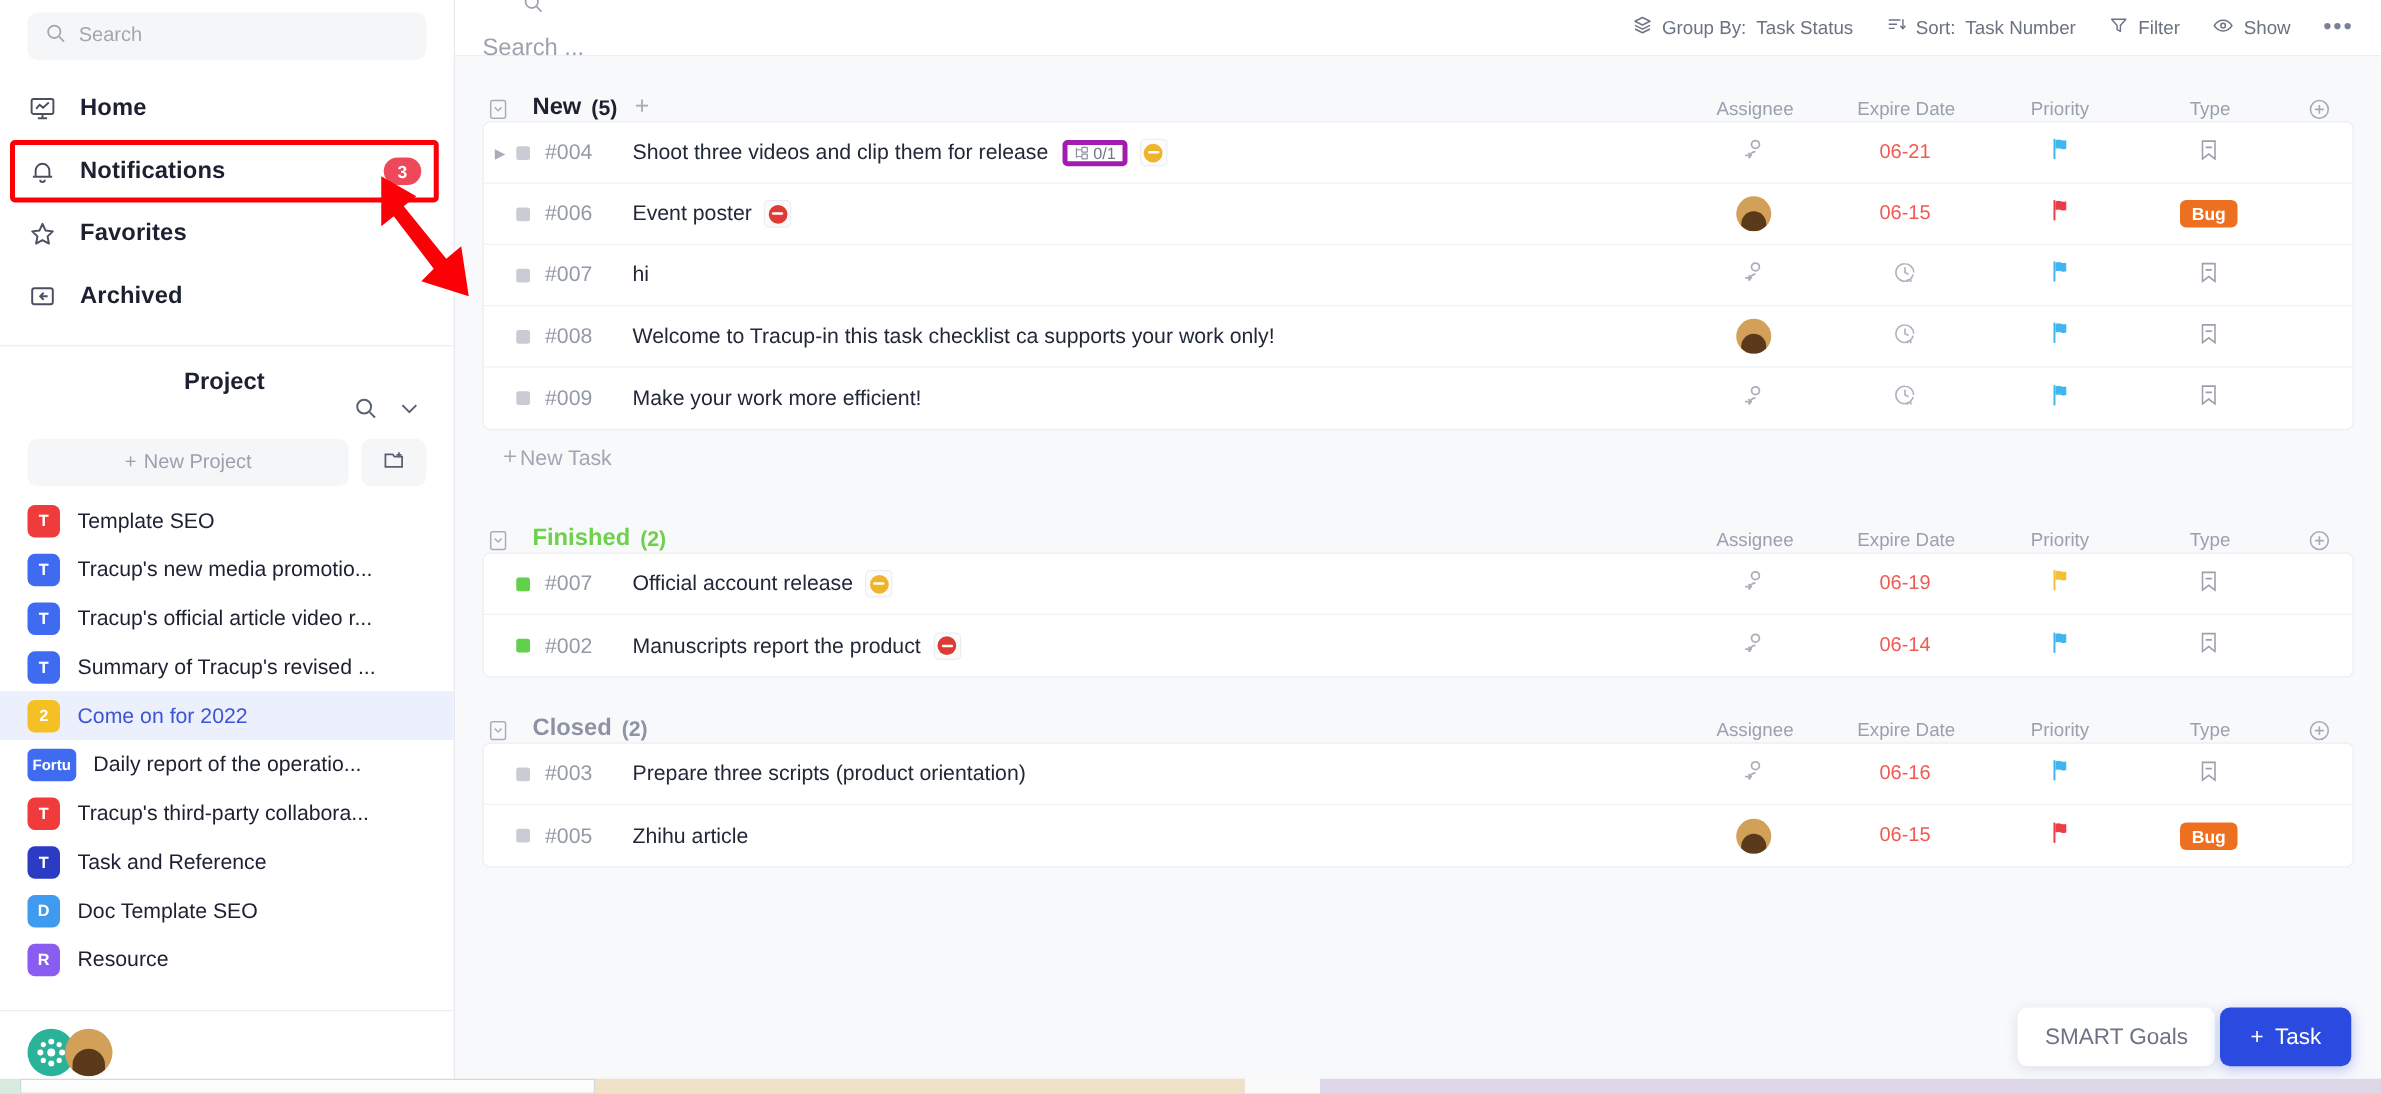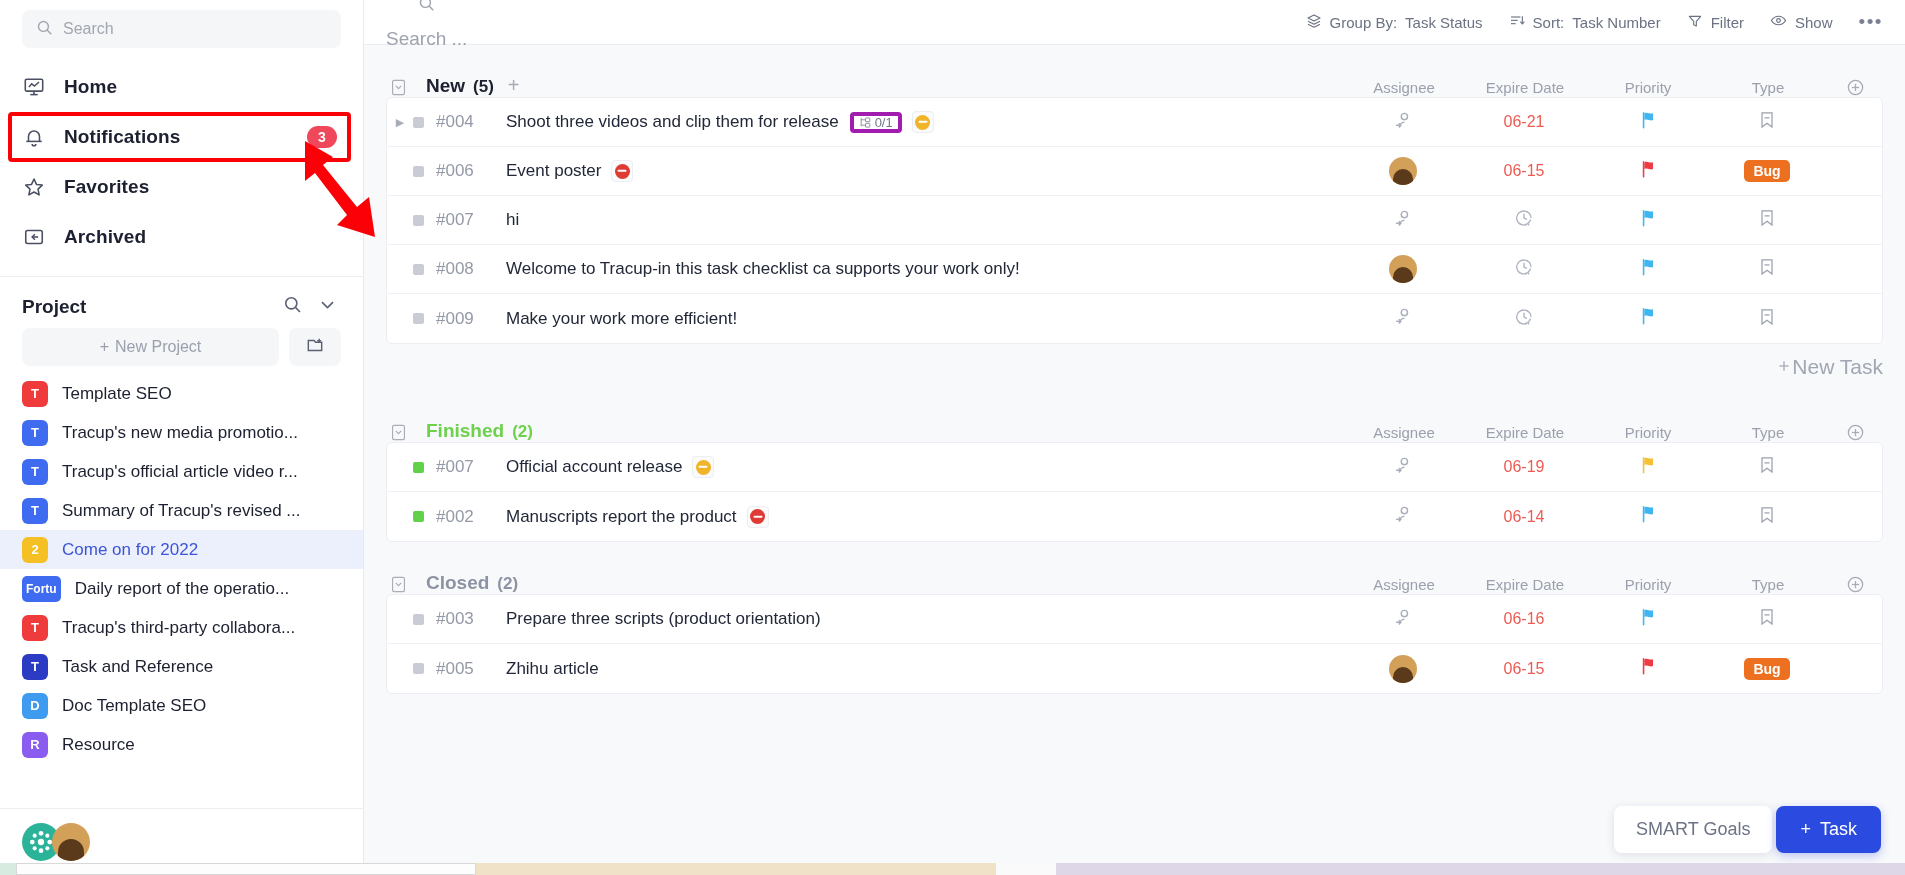--- a/index.html
+++ b/index.html
@@ -41,21 +41,21 @@
     padding: 0 8px;
   }
   .hl-box {
     position: absolute; left: 8px; right: 12px; top: 0; bottom: 0;
     border: 4px solid #fb0007; border-radius: 4px; pointer-events: none;
   }
 
   .divider { height: 1px; background: #eceef1; margin: 12px 0 0 0; }
 
   .proj-head {
-    display: flex; align-items: center; padding: 18px 26px 10px 22px;
+    display: flex; align-items: center; padding: 18px 26px 10px 22px; flex-direction: column;
   }
   .proj-head .t { font-size: 19px; font-weight: bold; color: #1c2030; }
   .proj-head .acts { margin-left: auto; display: flex; gap: 16px; color: #5a6072; }
 
   .new-proj-row { display: flex; gap: 10px; padding: 0 22px 8px 22px; }
   .new-proj {
     flex: 1; height: 38px; background: #f5f6f8; border-radius: 8px;
     display: flex; align-items: center; justify-content: center; gap: 6px;
     color: #9aa0ad; font-size: 16px; cursor: pointer;
   }
@@ -141,21 +141,21 @@
   .emo .ball.y { background: #f0b429; }
   .emo .ball.r { background: #df3b34; }
 
   .cellset { margin-left: auto; display: flex; align-items: center; }
   .cell { display: flex; align-items: center; justify-content: center; }
   .date { font-size: 16px; color: #ef5a52; }
   .avatar-sm { width: 28px; height: 28px; border-radius: 50%; background: #d3a05a; position: relative; overflow: hidden; }
   .avatar-sm::after { content:""; position:absolute; left:50%; bottom:0; width:20px; height:16px; background:#5b3a1c; border-radius:10px 10px 0 0; transform:translateX(-50%); }
   .tag-bug { background: #ed7020; color: #fff; font-size: 14px; font-weight: bold; border-radius: 5px; padding: 3px 9px; }
 
-  .newtask { display: flex; align-items: center; height: 46px; padding-left: 14px; color: #a0a6b2; font-size: 21px; cursor: pointer; justify-content: flex-end; }
+  .newtask { display: flex; align-items: center; height: 46px; padding-left: 14px; color: #a0a6b2; font-size: 17px; cursor: pointer; }
 
   .fabs { position: absolute; right: 24px; bottom: 22px; display: flex; align-items: center; gap: 4px; }
   .fab-smart {
     background: #fff; color: #6d7385; font-size: 18px; border-radius: 8px;
     padding: 13px 22px; box-shadow: 0 2px 10px rgba(30,40,70,.12); cursor: pointer;
   }
   .fab-task {
     background: #2a4ae0; color: #fff; font-size: 18px; border-radius: 8px;
     padding: 13px 24px; display: flex; align-items: center; gap: 9px;
     box-shadow: 0 3px 10px rgba(42,74,224,.3); cursor: pointer;

